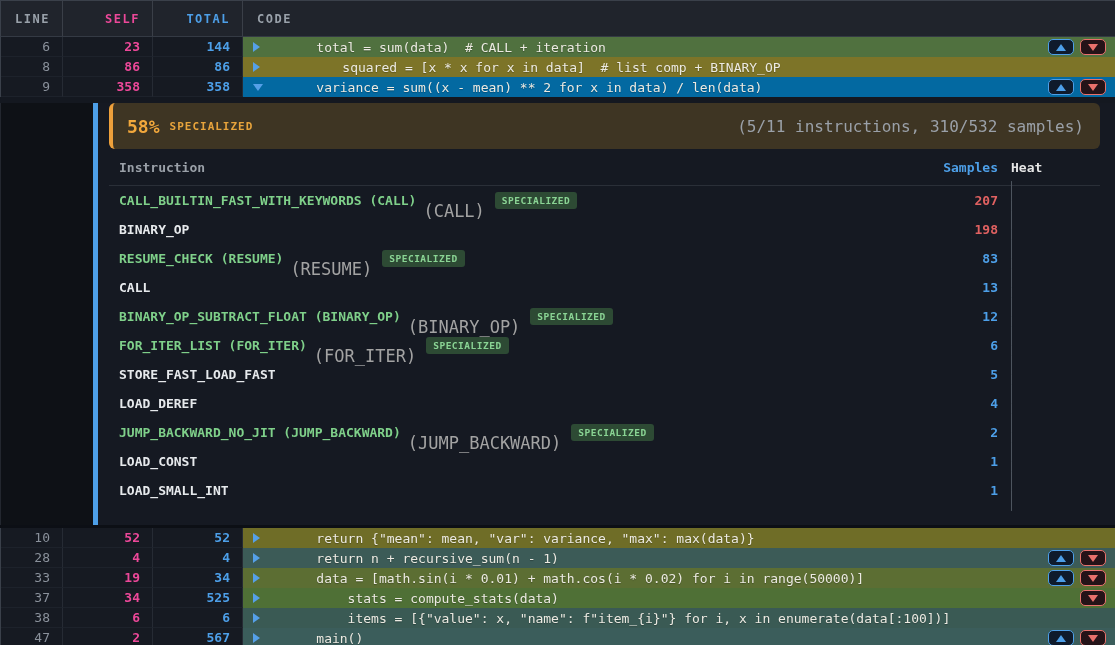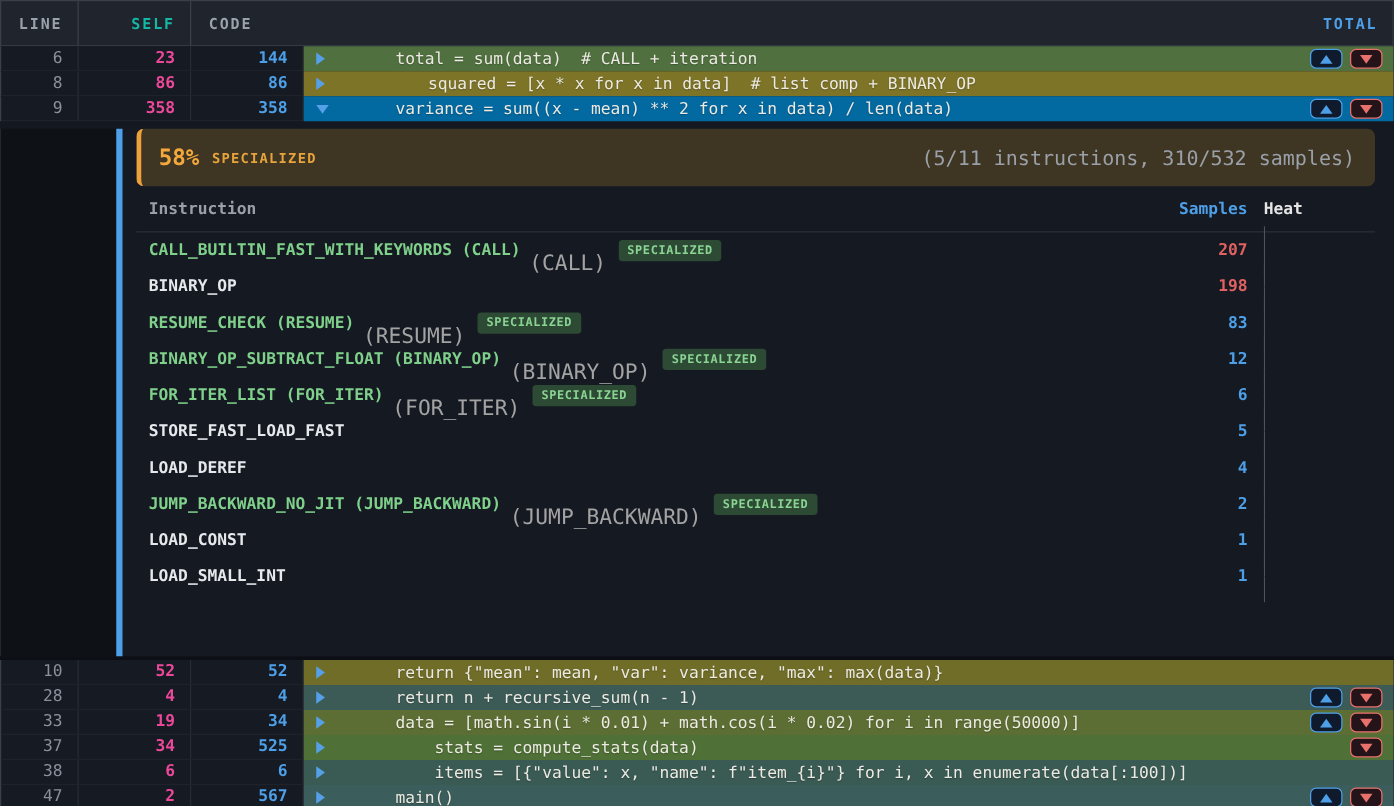--- a/index.html
+++ b/index.html
@@ -7,21 +7,21 @@
     font-family:"DejaVu Sans Mono", monospace; }
 
   
   .crow, .thead { display:grid; grid-template-columns:62px 90px 90px 1fr; }
   .thead { height:37px; background:#20242c; border-top:1px solid #3a404a;
     border-left:1px solid #3a404a; border-bottom:1px solid #343a44; }
   .thead .cell { display:flex; align-items:center; font-size:12px; font-weight:bold;
     letter-spacing:1.5px; color:#99a1aa; border-right:1px solid #3a3f48;
     justify-content:flex-end; padding-right:12px; }
   .thead .cell.h-code { justify-content:flex-start; padding-left:14px; border-right:none; }
-  .thead .h-self { color:#14b8a6; }
+  .thead .h-self { color:#ec4899; }
   .thead .h-total { color:#4d9fe8; }
 
   .crow { height:20px; background:#161a22; border-left:1px solid #3a404a; }
   .crow .cell { display:flex; align-items:center; font-size:13px;
     border-right:1px solid #262b34; border-bottom:1px solid #1d222b;
     justify-content:flex-end; padding-right:12px; }
   .cell.line { color:#8a919b; }
   .cell.self { color:#ec4899; font-weight:bold; }
   .cell.total { color:#4d9fe8; font-weight:bold; }
   .cell.code { justify-content:flex-start; padding:0; border:none; position:relative; }
@@ -78,22 +78,22 @@
     background:linear-gradient(90deg,#25c5d8 0%,#f0882a 100%); }
 
   .gap-strip { height:3px; background:#0c0f15; }
 </style>
 </head>
 <body>
 
 <div class="thead">
   <div class="cell">LINE</div>
   <div class="cell h-self">SELF</div>
+  <div class="cell h-total">TOTAL</div>
   <div class="cell h-code">CODE</div>
-  <div class="cell h-total">TOTAL</div>
 </div>
 
 <div class="crow">
   <div class="cell line">6</div>
   <div class="cell self">23</div>
   <div class="cell total">144</div>
   <div class="cell code" style="background-color: rgb(80, 113, 63);">
     <span class="exp">
         <i class="tri-right"></i>
       </span>
@@ -177,20 +177,27 @@
       <span class="icol-name">
         <span class="iname spec">RESUME_CHECK (RESUME)</span>
         <span class="ibase">(RESUME)</span>
         <span class="badge">SPECIALIZED</span>
       </span>
       <span class="icol-samples samples-val">83</span>
       <span class="icol-heat"><span class="heattrack"><i class="heatfill" style="width: 40%;"></i></span></span>
     </div>
     <div class="irow">
       <span class="icol-name">
+        <span class="iname">CALL</span>
+      </span>
+      <span class="icol-samples samples-val">13</span>
+      <span class="icol-heat"><span class="heattrack"><i class="heatfill" style="width: 6%;"></i></span></span>
+    </div>
+    <div class="irow">
+      <span class="icol-name">
         <span class="iname spec">BINARY_OP_SUBTRACT_FLOAT (BINARY_OP)</span>
         <span class="ibase">(BINARY_OP)</span>
         <span class="badge">SPECIALIZED</span>
       </span>
       <span class="icol-samples samples-val">12</span>
       <span class="icol-heat"><span class="heattrack"><i class="heatfill" style="width: 6%;"></i></span></span>
     </div>
     <div class="irow">
       <span class="icol-name">
         <span class="iname spec">FOR_ITER_LIST (FOR_ITER)</span>

